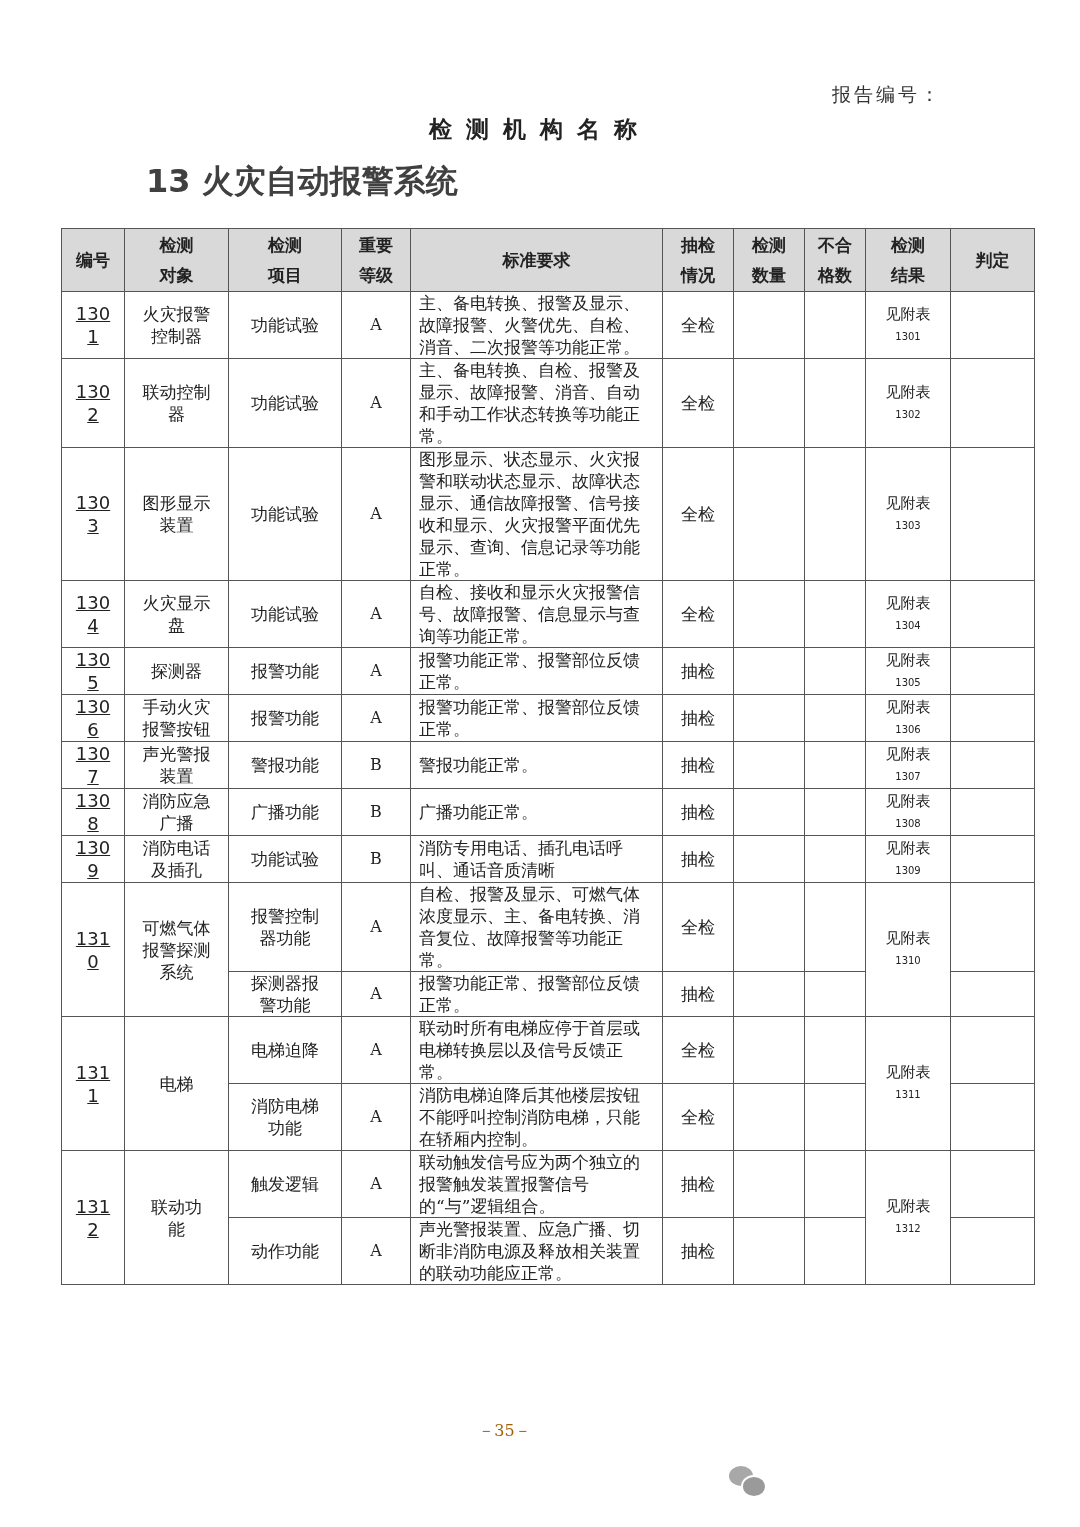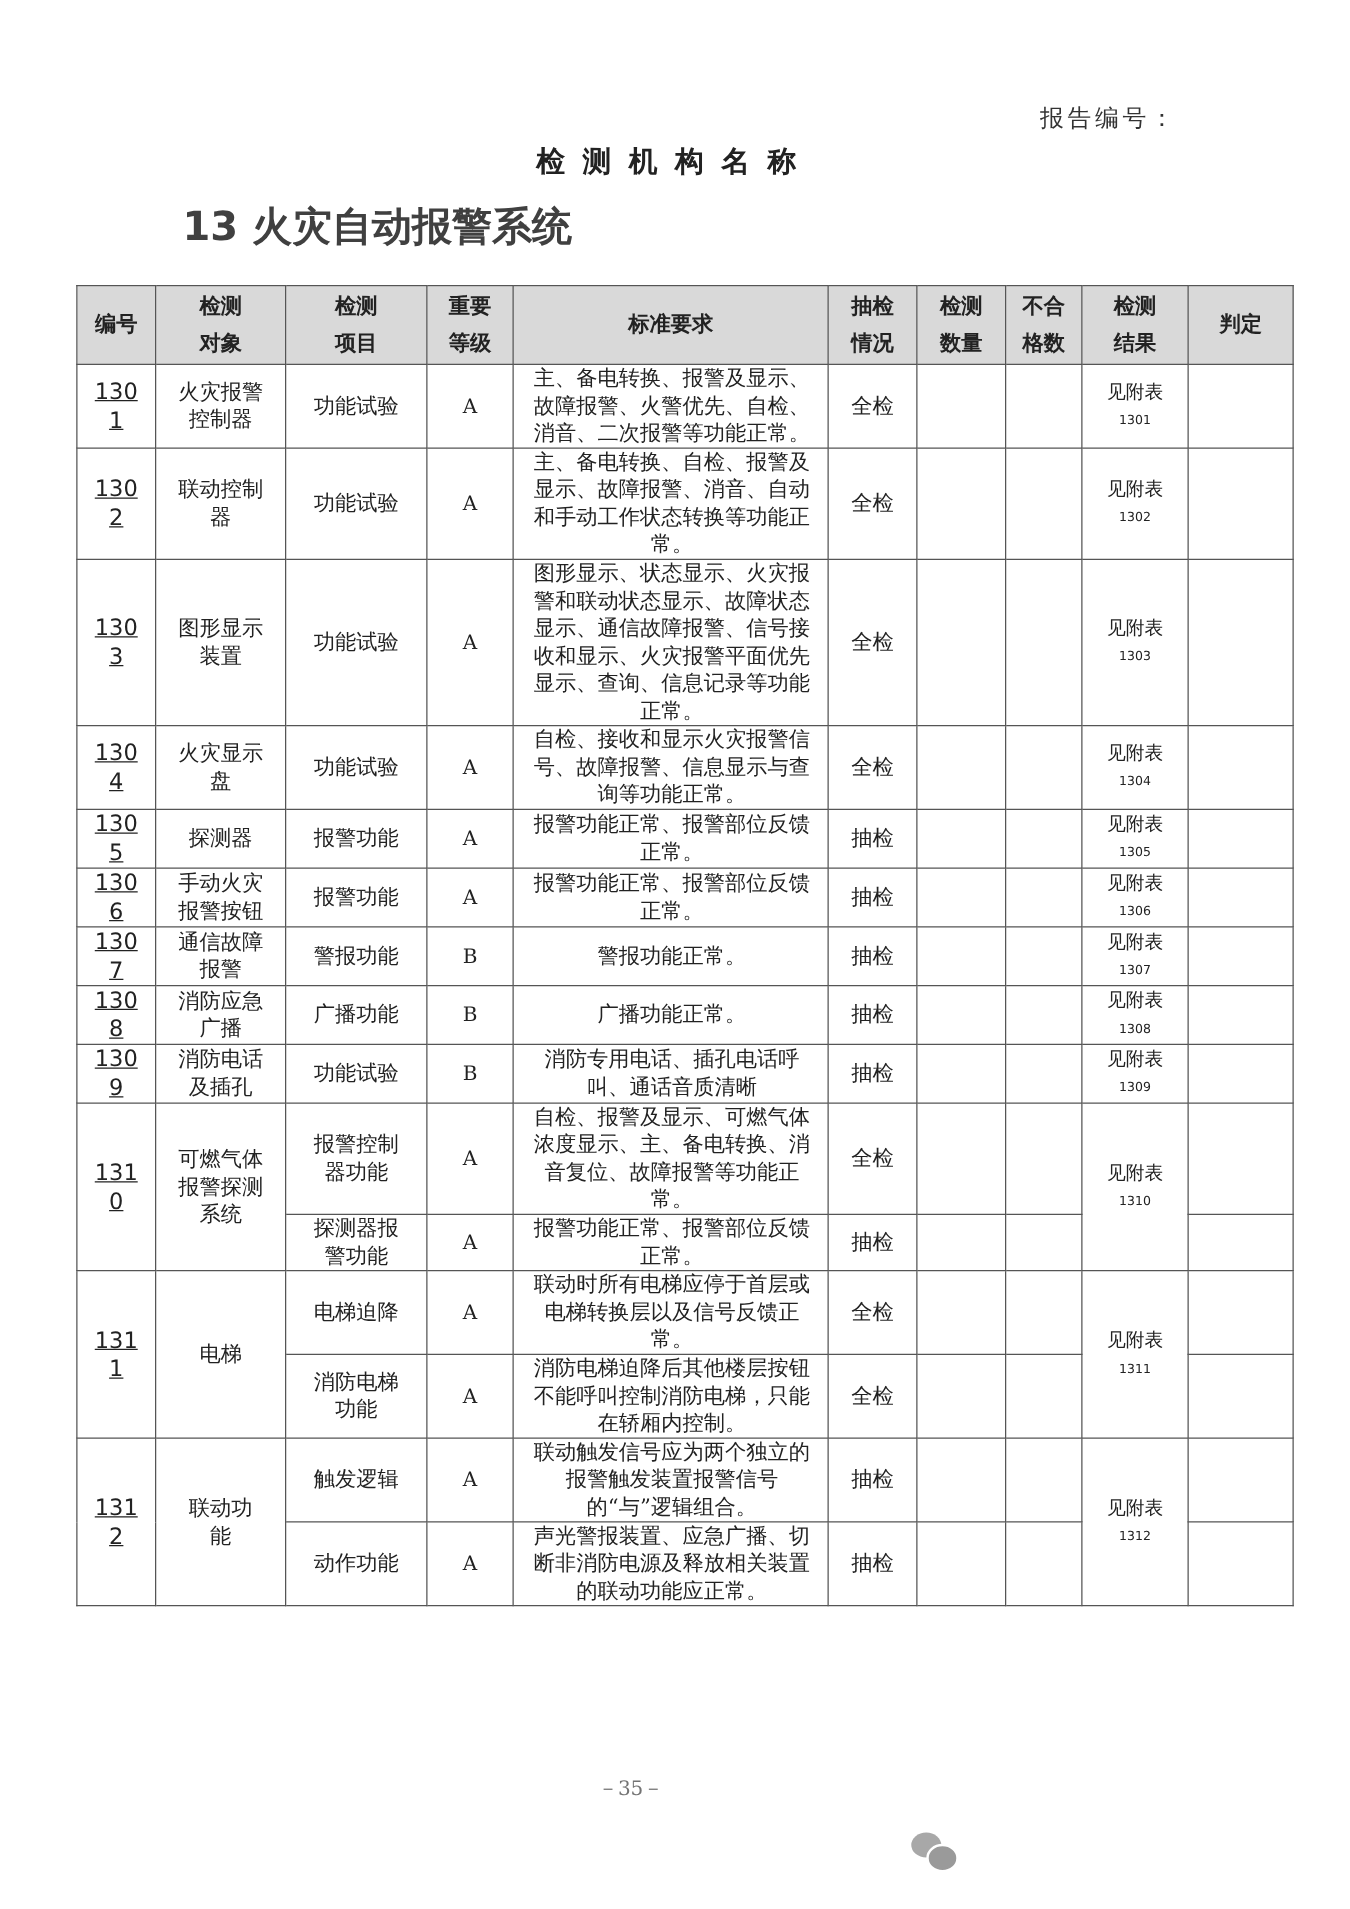--- a/index.html
+++ b/index.html
@@ -9,25 +9,25 @@
   .org-name { position:absolute; left:0; width:1080px; top:114px; text-align:center;
               font-size:23px; letter-spacing:14px; font-weight:bold; color:#222; }
   .section-title { position:absolute; left:146px; top:160px; font-family:"DejaVu Sans", sans-serif;
                    font-size:32px; font-weight:bold; color:#404040;text-align:right; }
   table.grid { position:absolute; left:61px; top:228px; border-collapse:collapse; table-layout:fixed;
                width:973px; }
   table.grid td, table.grid th { border:1px solid #555; padding:0; text-align:center; vertical-align:middle;
                font-size:17px; line-height:22px; color:#222; font-weight:normal; }
   table.grid th { background:#d9d9d9; height:62px; font-weight:bold; font-size:17px; line-height:30px; }
   table.grid td.num { font-family:"DejaVu Sans", sans-serif; font-size:18px; line-height:23px;text-decoration:underline; }
-  table.grid td.req { text-align:center; padding:0 6px 0 8px; line-height:22px; }
+  table.grid td.req { text-align:left; padding:0 6px 0 8px; line-height:22px; }
   table.grid td.res { font-size:15px; line-height:21px; }
   table.grid td.res .code { font-family:"DejaVu Sans", sans-serif; font-size:10px; }
   table.grid td.lvl { font-size:16px; }
-  .page-num { position:absolute; left:0; width:1009px; top:1421px; text-align:center; font-size:16px; color:#737373; }
+  .page-num { position:absolute; left:0; width:1009px; top:1421px; text-align:center; font-size:16px; color:#a16207; }
   .watermark { position:absolute; left:729px; top:1466px; display:flex; align-items:center; gap:8px;
                font-family:"DejaVu Sans", sans-serif; font-size:25px; color:#9a9a9a; letter-spacing:2px; }
   .wx-icon { width:38px; height:32px; position:relative; }
   .wx-icon .b1 { position:absolute; left:0; top:0; width:24px; height:20px; border-radius:50%; background:#a8a8a8; }
   .wx-icon .b2 { position:absolute; left:12px; top:9px; width:22px; height:19px; border-radius:50%; background:#9a9a9a; border:2px solid #fff; }
 </style>
 </head>
 <body>
 
 <div class="report-no">报告编号：</div>
@@ -136,21 +136,21 @@
       <td class="req">报警功能正常、报警部位反馈正常。</td>
       <td>抽检</td>
       <td></td>
       <td></td>
       <td class="res"><span>见附表</span><br><span class="code">1306</span></td>
       <td></td>
     </tr>
 
     <tr style="height:44px">
       <td class="num"><span>130</span><br><span>7</span></td>
-      <td style="padding:0 12px">通信故障报警</td>
+      <td style="padding:0 12px">声光警报装置</td>
       <td>警报功能</td>
       <td class="lvl">B</td>
       <td class="req">警报功能正常。</td>
       <td>抽检</td>
       <td></td>
       <td></td>
       <td class="res"><span>见附表</span><br><span class="code">1307</span></td>
       <td></td>
     </tr>
 

